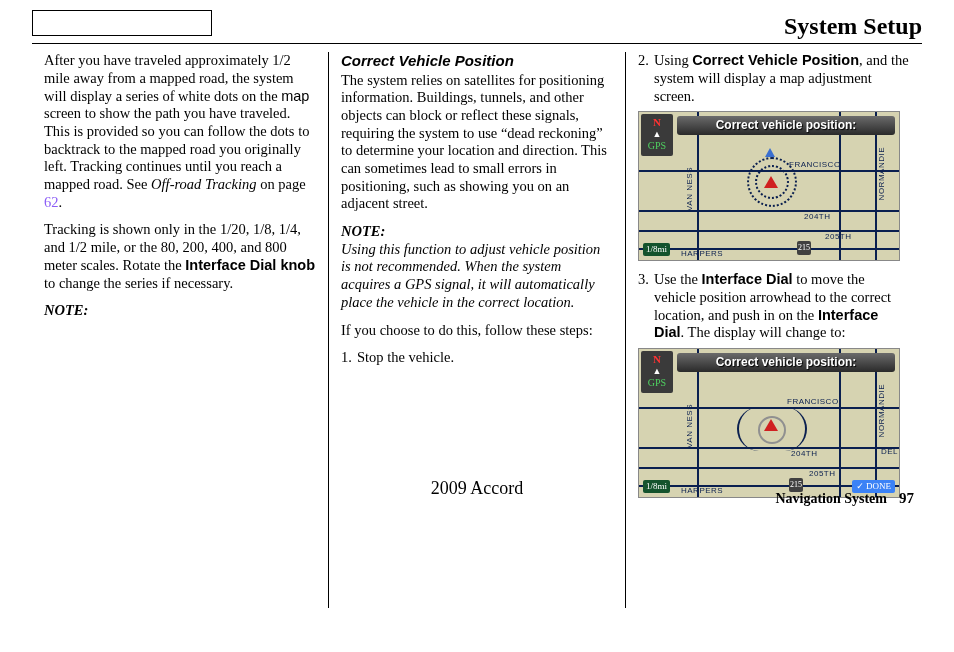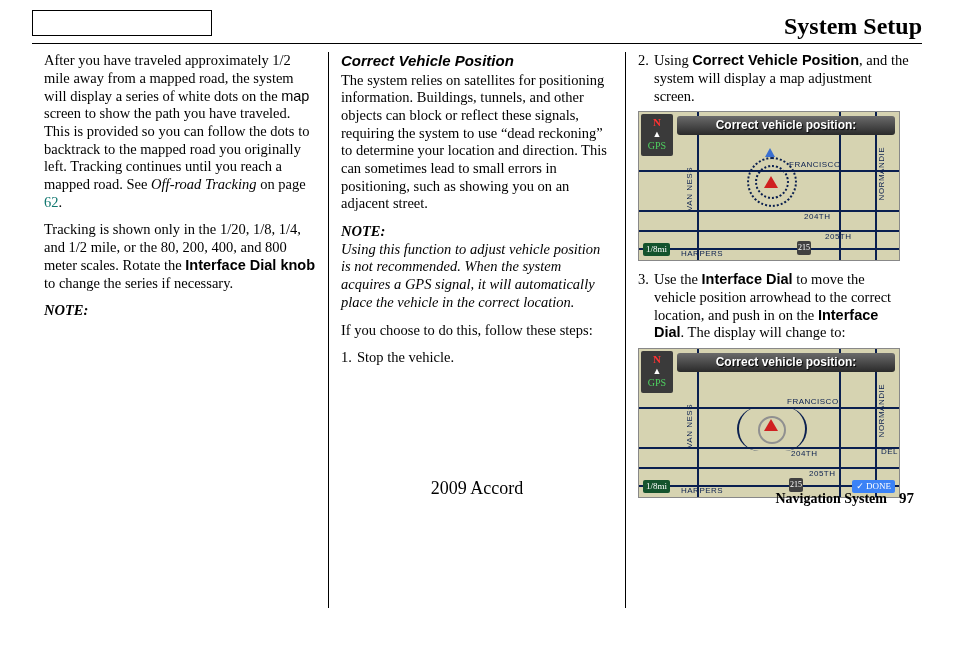--- a/index.html
+++ b/index.html
@@ -70,21 +70,21 @@
     font-style: italic;
   }
   .note-body {
     font-style: italic;
   }
   .bold-sans {
     font-family: Arial, Helvetica, sans-serif;
     font-weight: bold;
   }
   .link {
-    color: #0f766e;
+    color: #8b5cf6;
   }
   .sans-plain {
     font-family: Arial, Helvetica, sans-serif;
   }
   .step {
     display: flex;
     margin: 0 0 6px 0;
   }
   .step-num {
     min-width: 16px;

